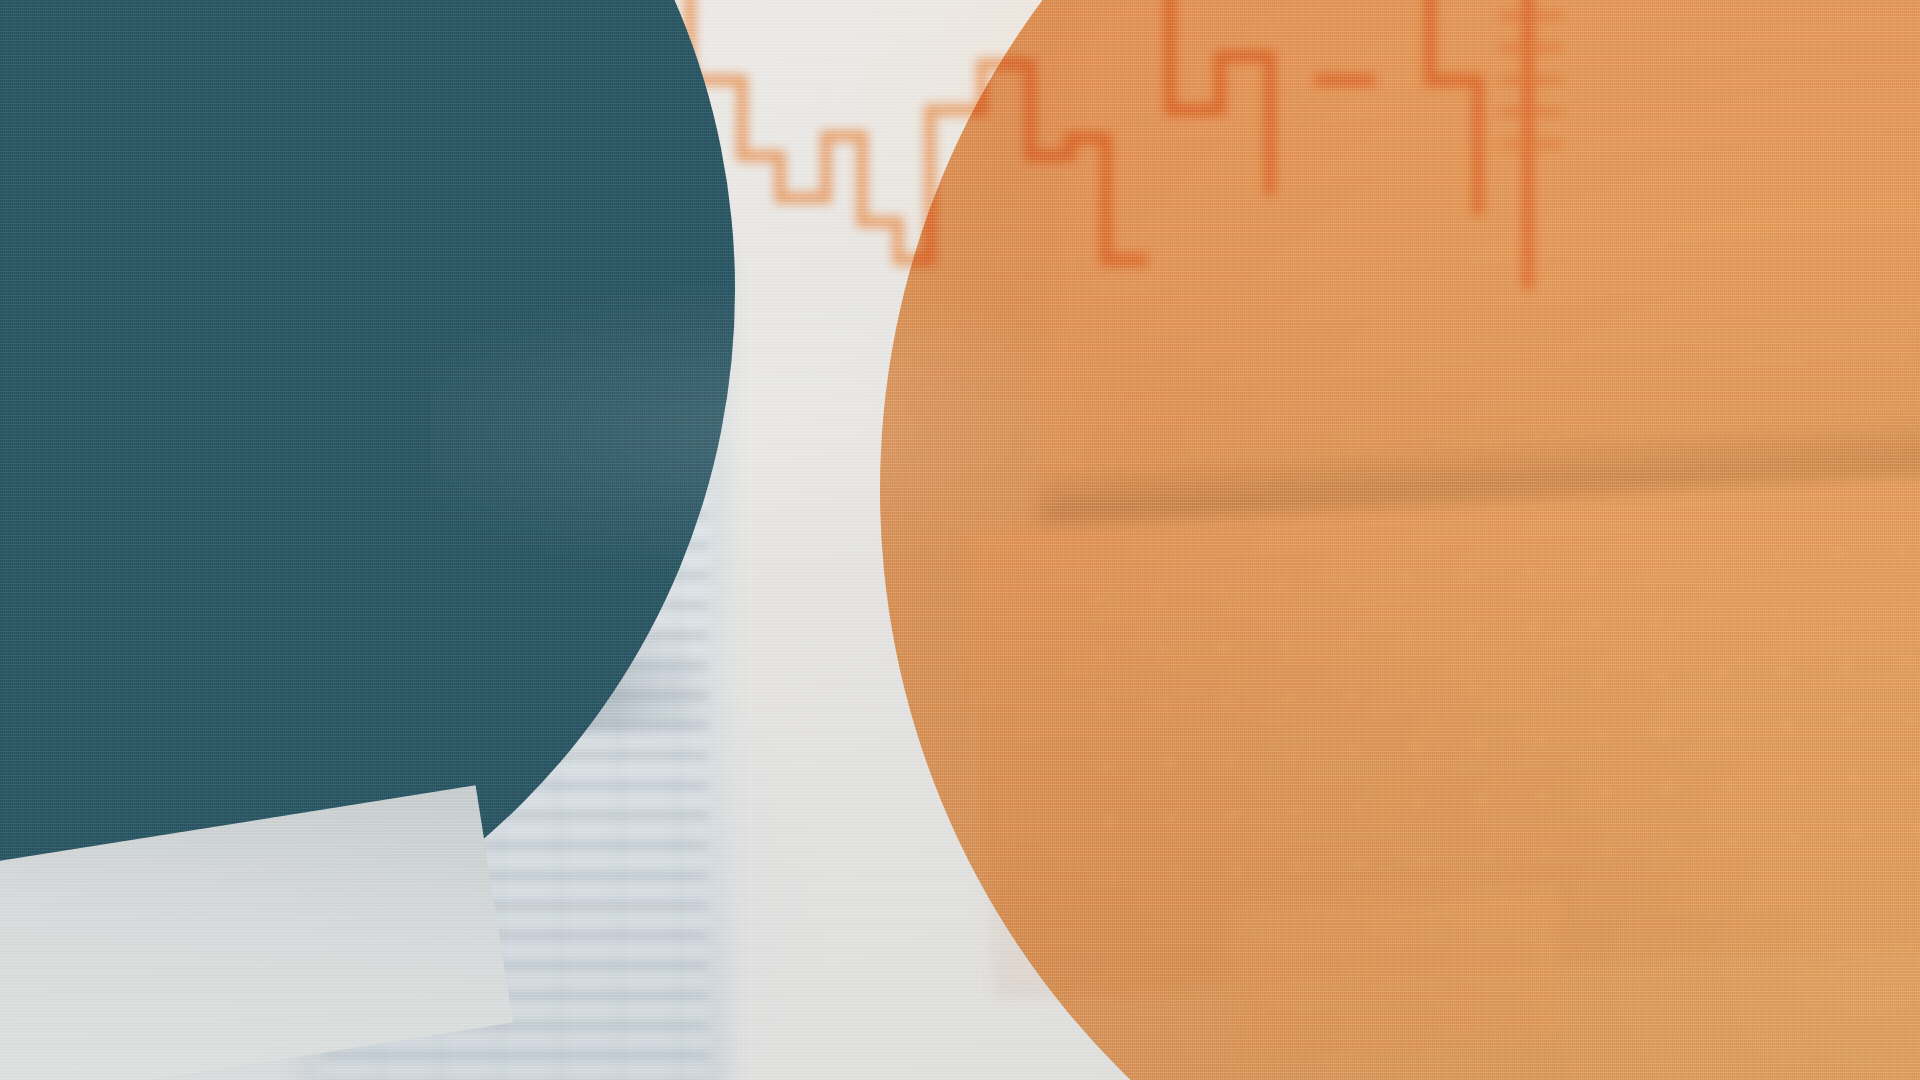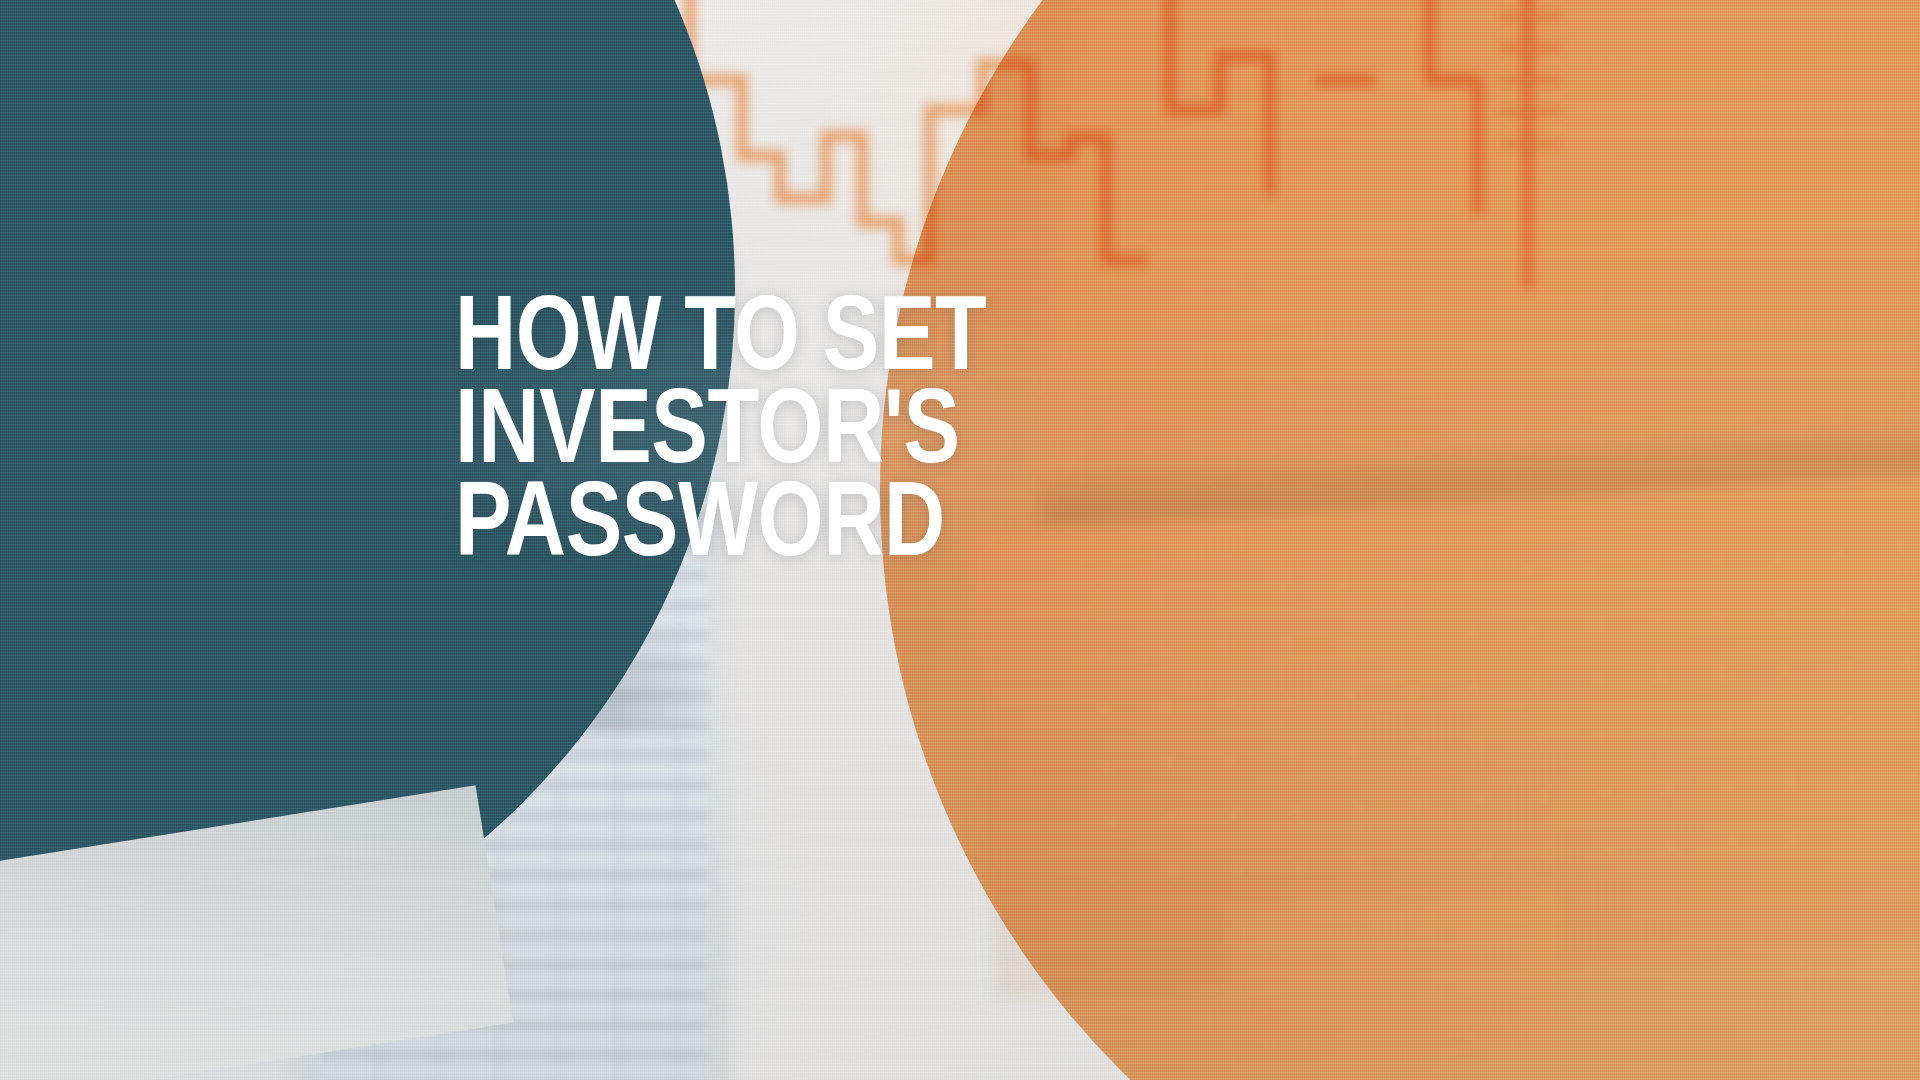--- a/index.html
+++ b/index.html
@@ -250,19 +250,14 @@
 
   <div id="teal-circle"></div>
   <div id="wedge-edge"></div>
   <div id="bottom-wedge"></div>
 
   <div id="right-sliver"></div>
 
   <div class="layer" id="grain"></div>
 
   <div id="title-halo"></div>
-  <div id="title-block">
-    <span class="title-line" id="line-1">HOW TO SET</span>
-    <span class="title-line" id="line-2">INVESTOR'S</span>
-    <span class="title-line" id="line-3">PASSWORD</span>
-  </div>
 
 </div>
 
 </body></html>

